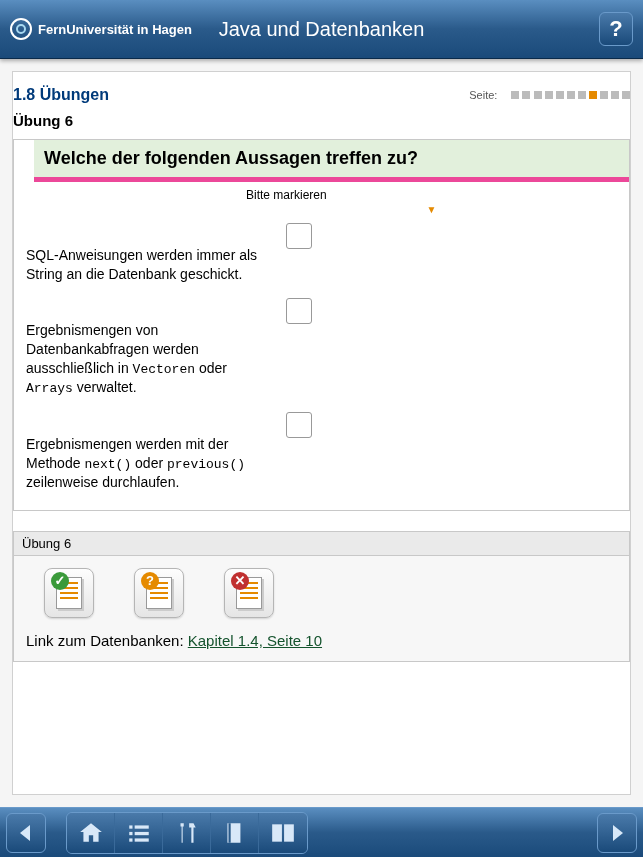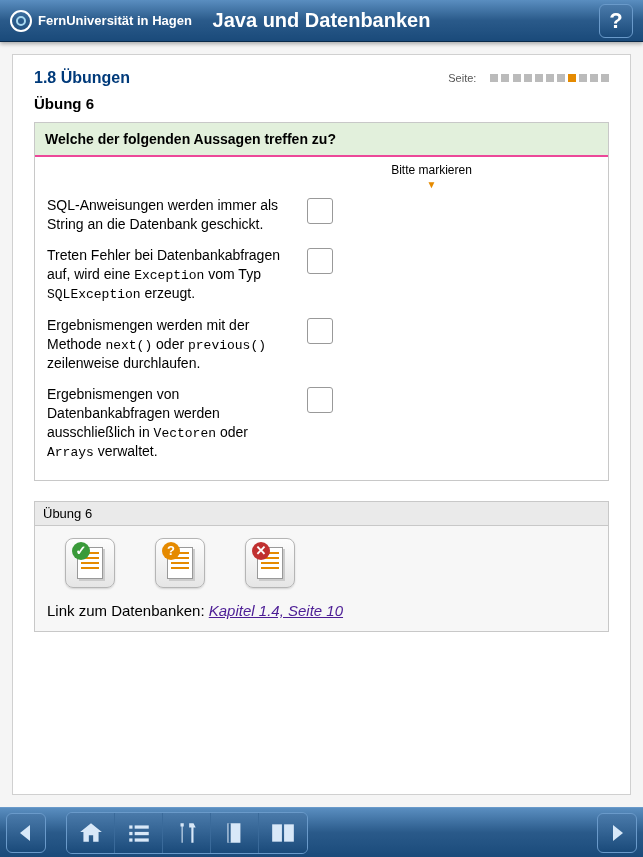--- a/index.html
+++ b/index.html
@@ -5,21 +5,21 @@
 * { box-sizing: border-box; margin: 0; padding: 0; }
 body {
   width: 643px; height: 857px;
   font-family: Arial, Helvetica, sans-serif;
   background: #f5f5f5;
   display: flex; flex-direction: column;
   overflow: hidden;
 }
 .header {
   background: linear-gradient(to bottom, #5a8ec0 0%, #2a5a8a 50%, #1a4a7a 100%);
-  height: 42px;
+  height: 59px;
   display: flex; align-items: center;
   padding: 4px 10px;
   border-bottom: 1px solid #0a2a4a;
   box-shadow: 0 2px 4px rgba(0,0,0,0.3);
   position: relative;
 }
 .logo-wrap {
   display: flex; align-items: center; gap: 6px;
   color: white; font-size: 13px; font-weight: bold;
 }
@@ -27,61 +27,62 @@
   width: 22px; height: 22px; border-radius: 50%;
   border: 2px solid white; display: flex;
   align-items: center; justify-content: center;
 }
 .logo-circle-inner {
   width: 10px; height: 10px; border-radius: 50%;
   border: 2px solid #a8d8f0;
 }
 .header-title {
   position: absolute; left: 50%; transform: translateX(-50%);
-  color: white; font-size: 20px; font-weight: bold;
+  color: white; font-size: 20px; font-weight: normal;
 }
 .help-btn {
   margin-left: auto;
   width: 34px; height: 34px;
   background: linear-gradient(to bottom, #4a7aaa, #1a4a7a);
   border: 1px solid #6a9aca; border-radius: 6px;
   color: white; font-size: 22px; font-weight: bold;
   display: flex; align-items: center; justify-content: center;
   cursor: pointer;
 }
 .content {
   flex: 1; background: white; margin: 12px;
   border: 1px solid #d0d0d0;
-  padding: 14px 21px;
+  padding: 14px 0;
   overflow: auto;
   font-size: 14px;
 }
 .section-head {
   display: flex; justify-content: space-between; align-items: center;
   margin-bottom: 8px;
 }
 .section-head h2 { color: #003a7a; font-size: 16px; font-weight: bold; }
 .page-ind { font-size: 11px; color: #555; display: flex; align-items: center; gap: 14px; }
 .pg { width: 8px; height: 8px; background: #bbb; display: inline-block; }
 .pg.active { background: #e58a00; }
 .subhead { font-weight: bold; margin-bottom: 10px; font-size: 15px; }
 .qbox { border: 1px solid #c8c8c8; }
 .qtitle {
   background: #e2f0dc; padding: 8px 10px;
-  font-weight: bold; font-size: 14px;
-  border-bottom: 2px solid #ec4899;
+  font-weight: bold; font-size: 18px;
+  border-bottom: 5px solid #ec4899;
+  margin-left: 20px;
 }
 .qbody { padding: 6px 12px 12px; }
-.mark-hint { text-align: center; font-size: 12px; margin-bottom: 2px; padding-left: 220px; }
+.mark-hint { font-size: 12px; margin-bottom: 2px; padding-left: 220px; }
 .mark-arrow { text-align: center; color: #e58a00; font-size: 10px; padding-left: 220px; }
 .qrow {
   display: flex; align-items: flex-start;
   gap: 20px; padding: 6px 0;
 }
-.qtext { flex: 0 0 240px; font-size: 14px; line-height: 1.35; }
+.qtext { flex: 0 0 240px; font-size: 14px; line-height: 1.35; margin-top: 25px; }
 .qtext .code { font-family: "Courier New", monospace; font-size: 13px; }
 .qcb {
   width: 26px; height: 26px;
   border: 1px solid #999; border-radius: 3px;
   background: white; cursor: pointer; margin-top: 2px;
 }
 .footer-panel {
   margin-top: 20px;
   border: 1px solid #c8c8c8; background: #f7f7f7;
 }
@@ -115,21 +116,21 @@
 .doc-mark {
   position: absolute; top: -6px; left: -6px;
   width: 18px; height: 18px; border-radius: 50%;
   color: white; font-weight: bold; font-size: 13px;
   display: flex; align-items: center; justify-content: center;
 }
 .mark-g { background: #3a9a3a; }
 .mark-o { background: #e58a00; }
 .mark-r { background: #c03030; }
 .context-link { font-size: 15px; }
-.context-link a { color: #4c1d95; text-decoration: underline; font-style: italic; }
+.context-link a { color: #14532d; text-decoration: underline; }
 .bottom-bar {
   height: 50px;
   background: linear-gradient(to bottom, #5a8ec0 0%, #2a5a8a 50%, #1a4a7a 100%);
   display: flex; align-items: center; padding: 0 6px; gap: 6px;
   border-top: 1px solid #6a9aca;
 }
 .nav-btn {
   width: 40px; height: 40px;
   background: linear-gradient(to bottom, #4a7aaa, #1a4a7a);
   border: 1px solid #6a9aca; border-radius: 6px;
@@ -181,29 +182,25 @@
     <div class="qtitle">Welche der folgenden Aussagen treffen zu?</div>
     <div class="qbody">
       <div class="mark-hint">Bitte markieren</div>
       <div class="mark-arrow">▼</div>
       <div id="qrows">
           <div class="qrow">
             <div class="qtext"><span>SQL-Anweisungen werden immer als String an die Datenbank geschickt.</span></div>
             <div class="qcb"></div>
           </div>
           <div class="qrow">
-            <div class="qtext"><span>Treten Fehler bei Datenbankabfragen auf, wird eine </span><span class="code">Exception</span><span> vom Typ </span><span class="code">SQLException</span><span> erzeugt.</span></div>
+            <div class="qtext"><span>Ergebnismengen von Datenbankabfragen werden ausschließlich in </span><span class="code">Vectoren</span><span> oder </span><span class="code">Arrays</span><span> verwaltet.</span></div>
             <div class="qcb"></div>
           </div>
           <div class="qrow">
             <div class="qtext"><span>Ergebnismengen werden mit der Methode </span><span class="code">next()</span><span> oder </span><span class="code">previous()</span><span> zeilenweise durchlaufen.</span></div>
-            <div class="qcb"></div>
-          </div>
-          <div class="qrow">
-            <div class="qtext"><span>Ergebnismengen von Datenbankabfragen werden ausschließlich in </span><span class="code">Vectoren</span><span> oder </span><span class="code">Arrays</span><span> verwaltet.</span></div>
             <div class="qcb"></div>
           </div>
         </div>
     </div>
   </div>
 
   <div class="footer-panel">
     <div class="footer-panel-title">Übung 6</div>
     <div class="footer-panel-body">
       <div class="action-btns">

